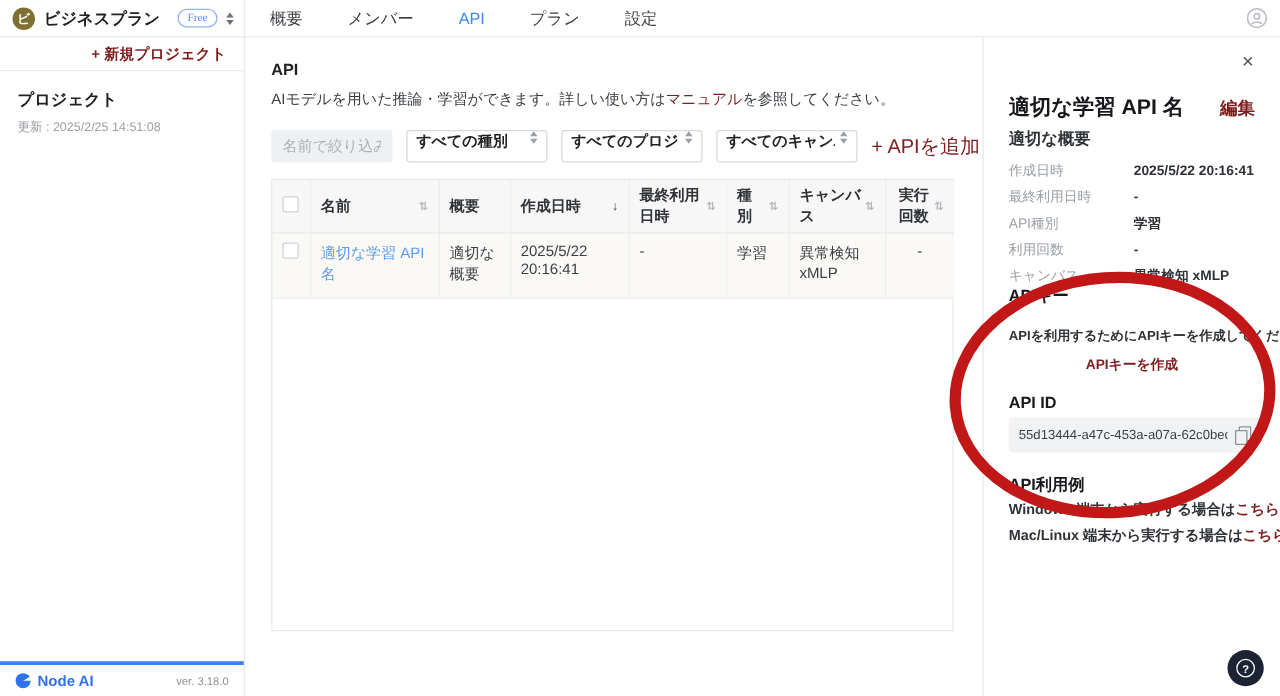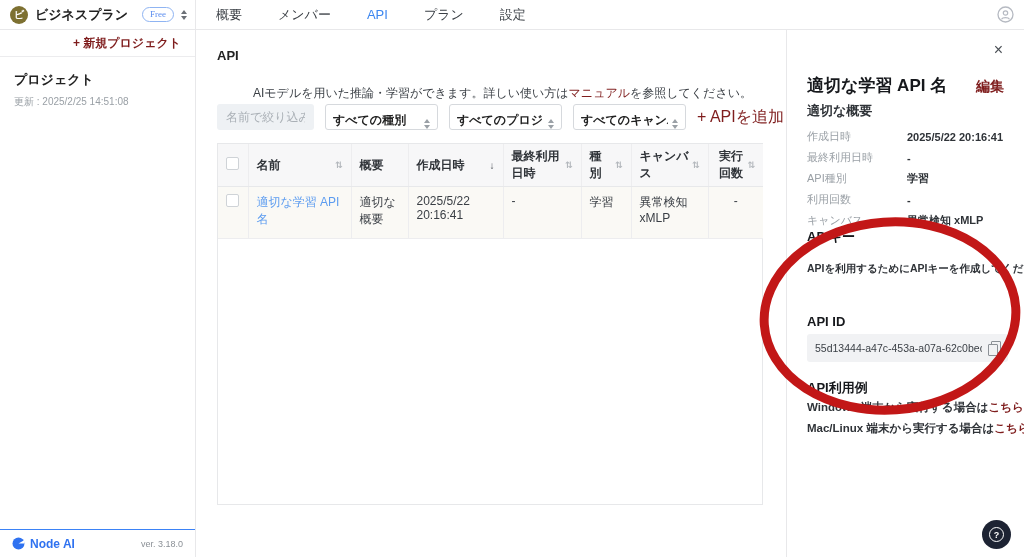--- a/index.html
+++ b/index.html
@@ -24,42 +24,42 @@
     border-right:3px solid transparent; border-bottom:4px solid #6b7076; }
   .tri-dn { width:0; height:0; border-left:3px solid transparent;
     border-right:3px solid transparent; border-top:4px solid #6b7076; }
   .sb-newproj { height:27px; display:flex; align-items:center;
     justify-content:flex-end; padding-right:14px; border-bottom:1px solid #ececee; }
   .link { color:#7f1d1d; text-decoration:none; cursor:pointer; }
   .sb-newproj .link { font-size:12px; font-weight:bold; }
   .sb-proj-title { font-size:13px; font-weight:bold; color:#222; padding:14px 14px 4px 14px; }
   .sb-updated { font-size:10px; color:#9aa0a6; padding:2px 14px; }
   .sb-footer { position:absolute; left:0; bottom:0; width:100%; height:28px;
-    border-top:1px solid #3b82f6; display:flex; align-items:center; padding:0 12px; gap:5px; }
+    border-top:3px solid #3b82f6; display:flex; align-items:center; padding:0 12px; gap:5px; }
   .sb-logo-text { font-size:12px; font-weight:bold; color:#2f72f0; flex:1; }
   .sb-version { font-size:9px; color:#8b9096; }
 
   
   .topbar { position:absolute; left:196px; top:0; width:828px; height:30px;
     background:#fff; border-bottom:1px solid #e8e8ea; display:flex; align-items:center; }
   .nav-items { display:flex; align-items:center; padding-left:20px; gap:36px; flex:1; }
   .nav-item { font-size:13px; color:#3a3f45; cursor:pointer; white-space:nowrap; }
   .nav-item.active { color:#3d87f0; }
   .user-btn { margin-right:10px; cursor:pointer; display:flex; align-items:center; }
 
   
   .main { position:absolute; left:196px; top:30px; width:590px; height:527px; background:#fff; }
   .main-title { font-size:13px; font-weight:bold; color:#222; position:absolute; left:21px; top:18px; }
-  .main-desc { position:absolute; left:21px; top:55px; font-size:12px; color:#3a3f45; white-space:nowrap;margin-left:36px; }
+  .main-desc { position:absolute; left:21px; top:41px; font-size:12px; color:#3a3f45; white-space:nowrap; }
   .filters { position:absolute; left:21px; top:74px; display:flex; align-items:center; gap:11px; }
   .name-filter { width:97px; height:26px; background:#eef1f4; border:none; border-radius:3px;
     padding:0 9px; font-size:12px; color:#333; font-family:inherit; }
   .name-filter::placeholder { color:#aab0b6; }
   .select { width:113px; height:26px; background:#fff; border:1px solid #d6d9dd; border-radius:3px;
-    display:flex; align-items:flex-end; padding:0 7px; gap:4px; cursor:pointer; }
+    display:flex; align-items:flex-start; padding:0 7px; gap:4px; cursor:pointer; }
   .select-label { font-size:12px; font-weight:bold; color:#222; white-space:nowrap; overflow:hidden; flex:1; }
   .select .tri-up,.select .tri-dn { border-left-width:3px; border-right-width:3px; }
   .select .tri-up { border-bottom-color:#9aa0a6; }
   .select .tri-dn { border-top-color:#9aa0a6; }
   .add-api { font-size:16px; font-weight:normal; }
 
   .table-wrap { position:absolute; left:21px; top:113px; width:546px; height:362px;
     border:1px solid #e7e8ea; background:#fff; }
   table { border-collapse:collapse; table-layout:fixed; width:545px; font-size:12px; }
   th,td { border-right:1px solid #ededef; text-align:left; vertical-align:middle;
@@ -291,20 +291,23 @@
         <span class="detail-value">-</span>
       </div>
       <div class="detail-row">
         <span class="detail-label">キャンバス</span>
         <span class="detail-value">異常検知 xMLP</span>
       </div>
     </div>
 
     <div class="sec-title" style="top:198px">APIキー</div>
     <div class="apikey-desc">APIを利用するためにAPIキーを作成してください。</div>
+    <div class="apikey-create">
+      <span class="link">APIキーを作成</span>
+    </div>
 
     <div class="sec-title" style="top:284px">API ID</div>
     <div class="apiid-box">
       <span class="apiid-value">55d13444-a47c-453a-a07a-62c0bec0b71a</span>
       <span class="copy-icon"></span>
     </div>
 
     <div class="sec-title" style="top:349px">API利用例</div>
     <div class="usage-line" style="top:370px">
       <span>Windows 端末から実行する場合は</span><span class="link">こちら</span>

